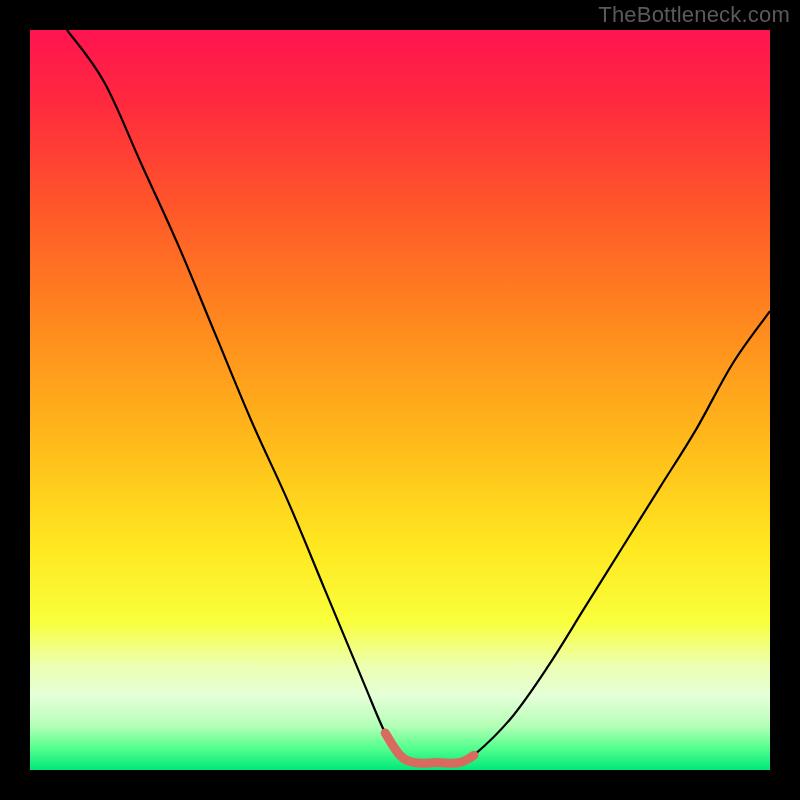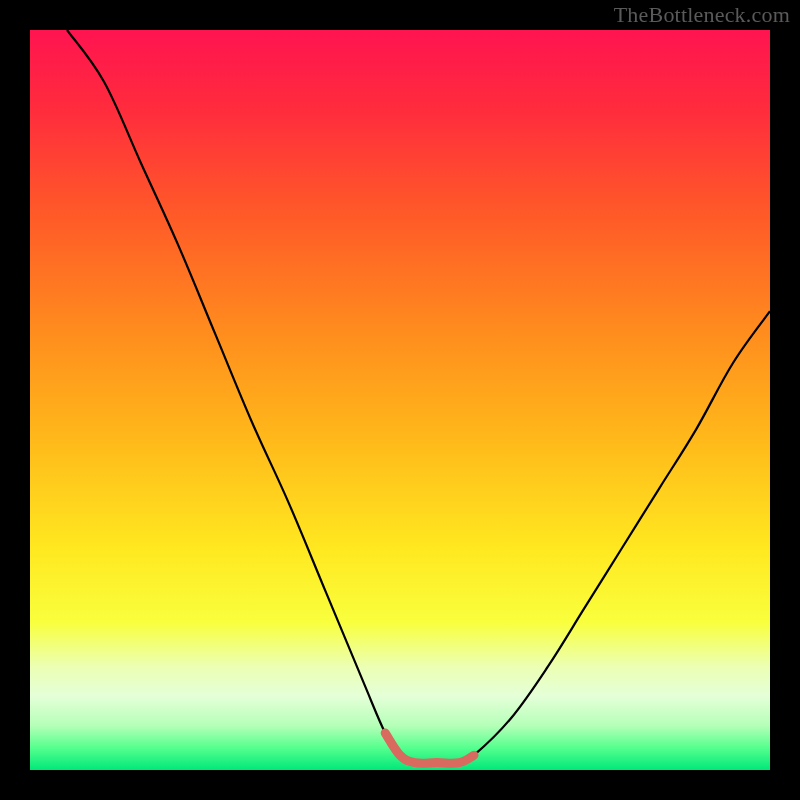--- a/index.html
+++ b/index.html
@@ -9,21 +9,20 @@
     height: 800px;
     background: #000;
     overflow: hidden;
     font-family: Arial, Helvetica, sans-serif;
   }
   .frame {
     position: relative;
     width: 800px;
     height: 800px;
     background: #000;
-    font-family: Liberation Serif, serif;
   }
   .watermark {
     position: absolute;
     top: 2px;
     right: 10px;
     color: #5a5a5a;
     font-size: 22px;
     font-weight: 500;
     letter-spacing: 0.2px;
     z-index: 20;

